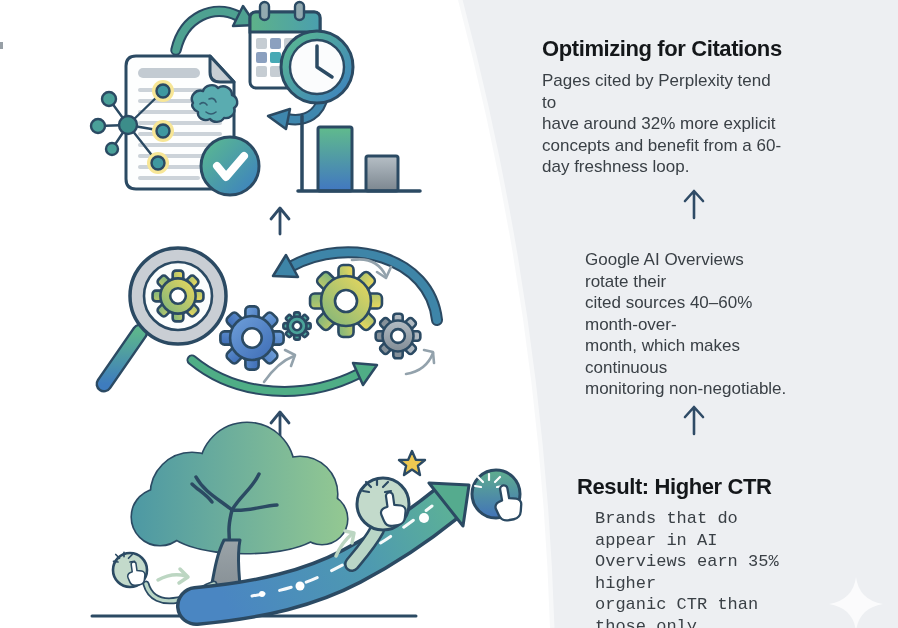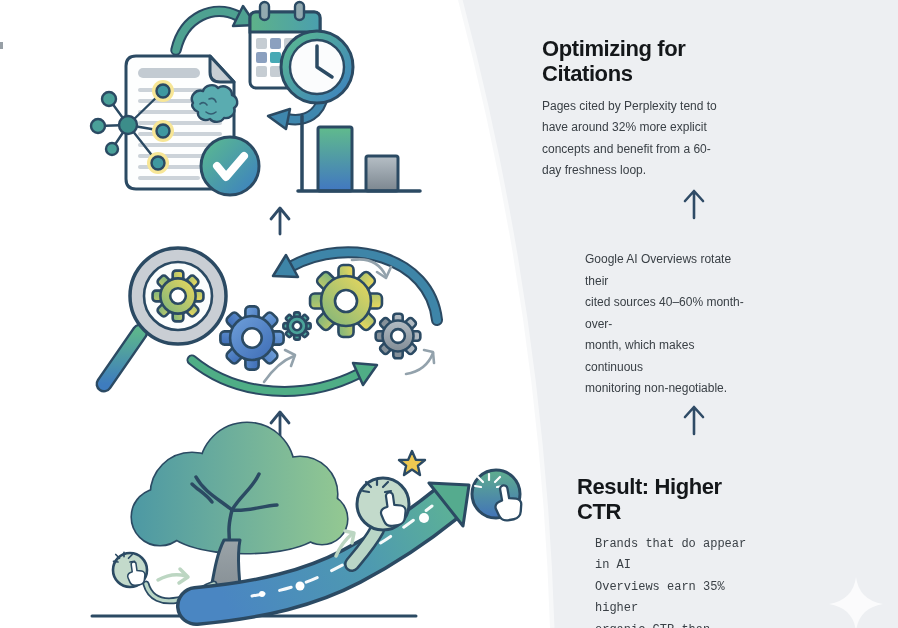--- a/index.html
+++ b/index.html
@@ -1,24 +1,24 @@
 <!DOCTYPE html>
 <html><head>
 <meta charset="utf-8">
 <title>Infographic</title>
 <style>
   html,body{margin:0;padding:0;background:#ffffff;}
   .stage{position:relative;width:898px;height:628px;overflow:hidden;background:#ffffff;
          font-family:"Liberation Sans", sans-serif;}
   .bg,.illus{position:absolute;top:0;left:0;}
-  .panel{position:absolute;top:0;left:0;width:748px;height:628px;}
+  .panel{position:absolute;top:0;left:0;width:748px;height:628px;padding-left:40px;}
   .sec{position:absolute;}
   .sec h2{margin:0 0 9px 0;font-weight:700;font-size:22px;line-height:1.15;
           color:#14171a;letter-spacing:-0.4px;}
-  .sec p{margin:0;font-size:12px;line-height:21.5px;color:#3a4046;white-space:pre-line;}
+  .sec p{margin:0;font-size:17px;line-height:21.5px;color:#3a4046;white-space:pre-line;}
   .s1{left:542px;top:36px;}
   .s2{left:567px;top:249px;}
   .s2 p{margin-left:18px;}
   .s3{left:577px;top:474px;}
   .s3 p{margin-left:18px;font-family:Liberation Mono, monospace;}
   .parrow{position:absolute;width:26px;height:32px;}
   .a1{left:681px;top:188px;}
   .a2{left:681px;top:404px;}
 </style>
 </head>

